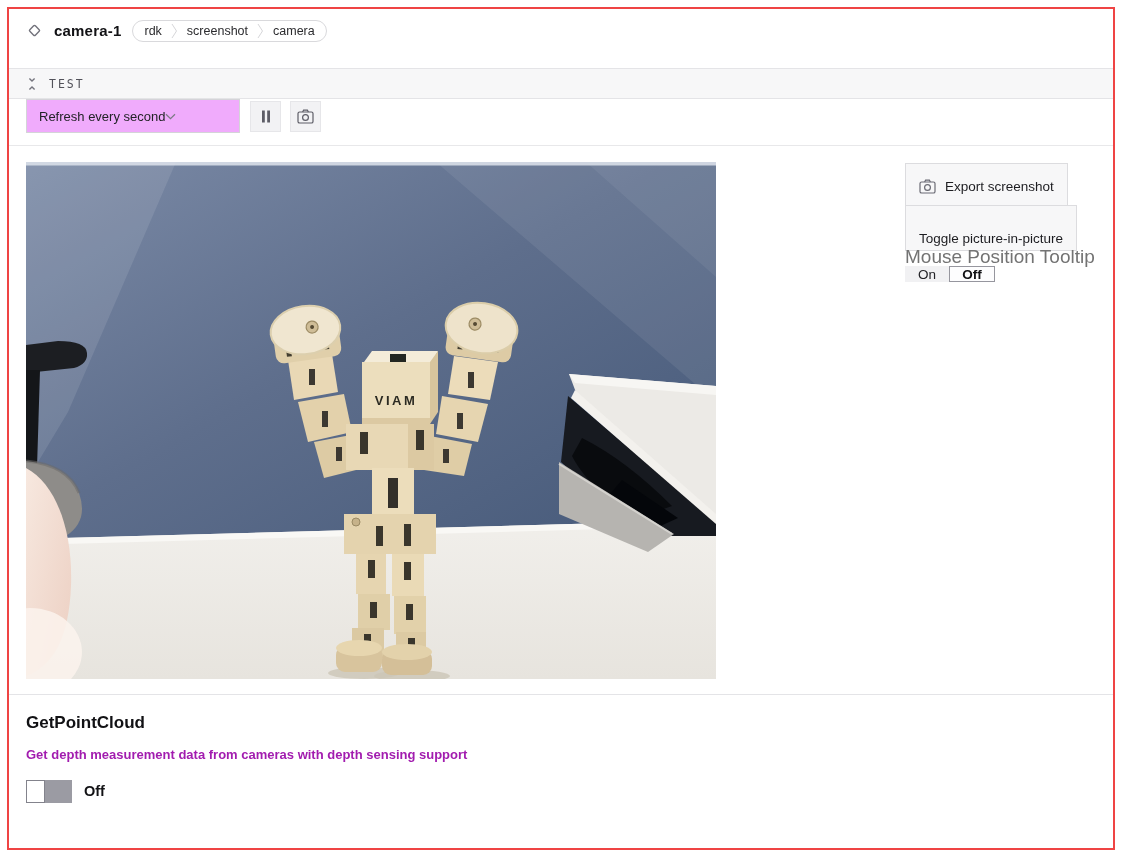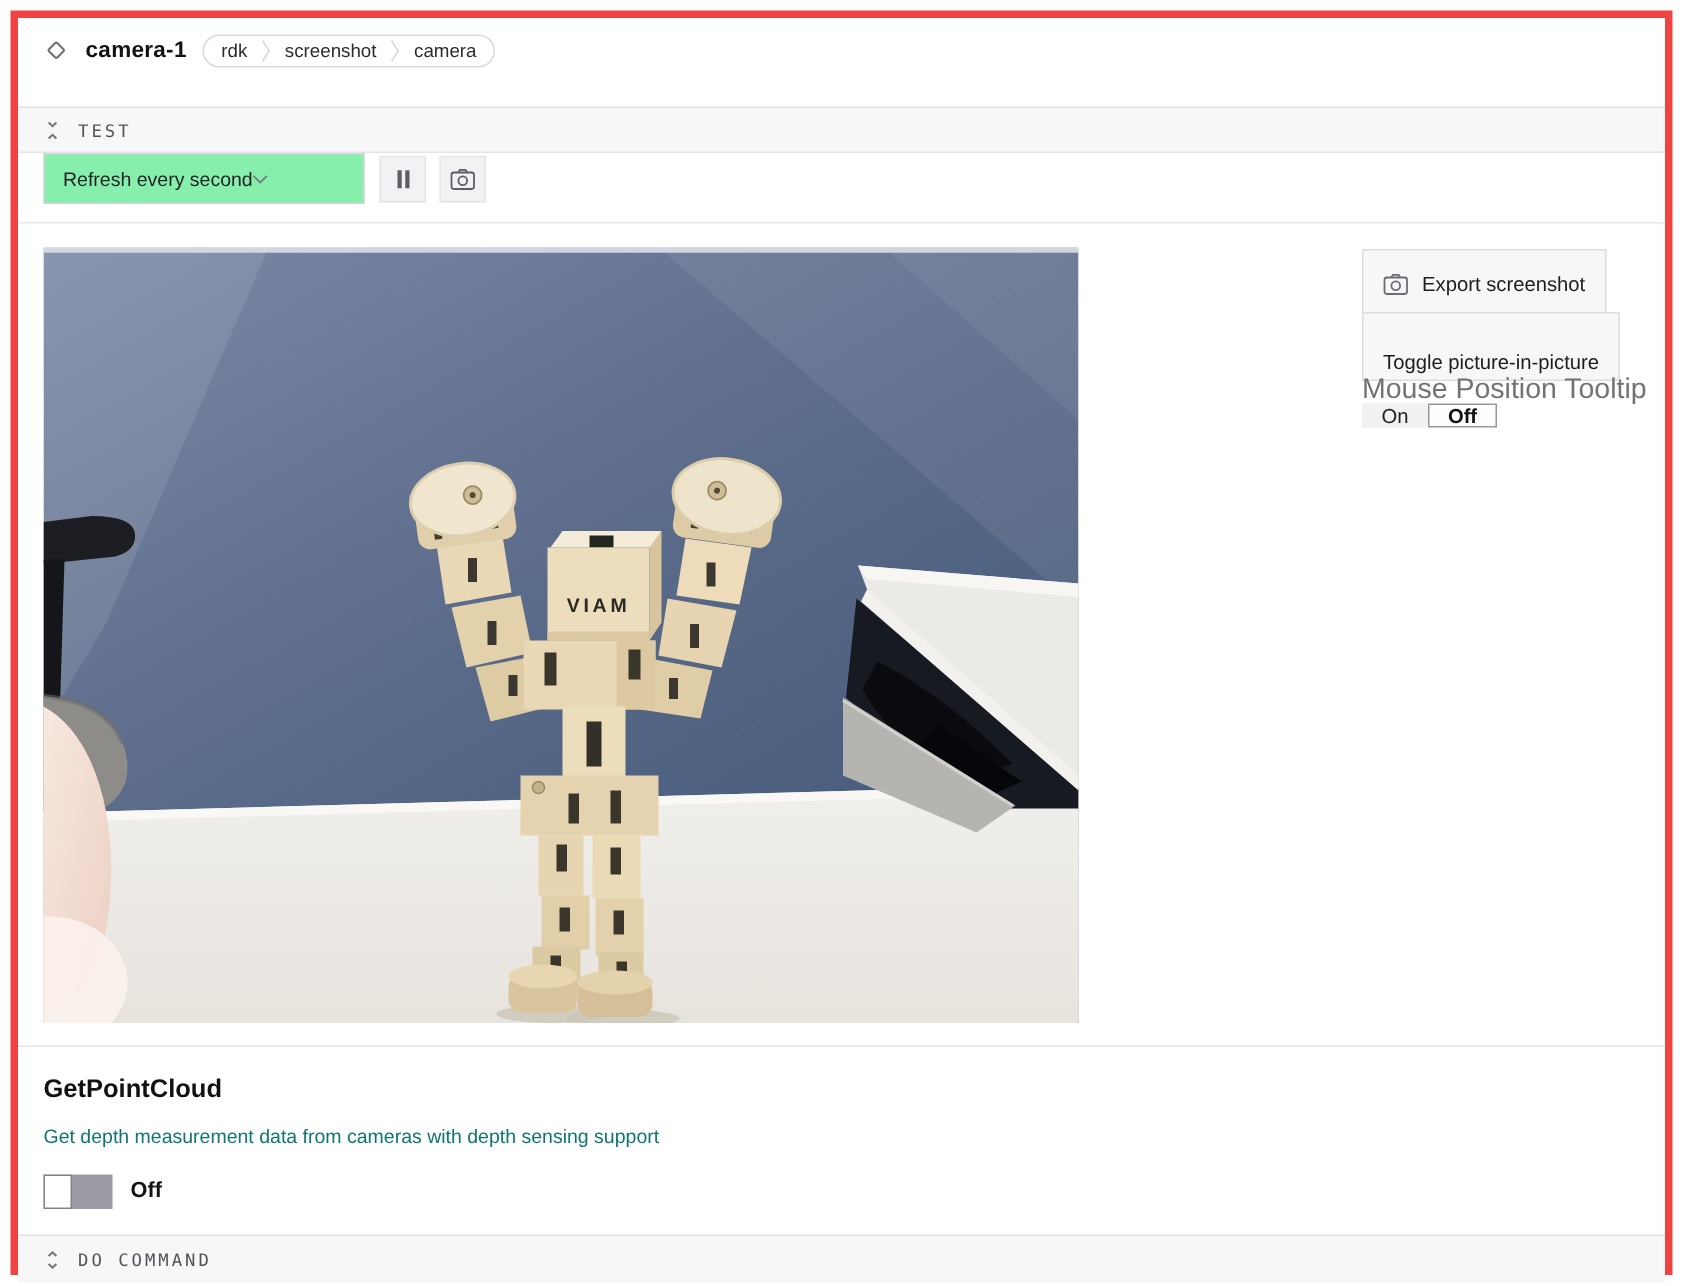--- a/index.html
+++ b/index.html
@@ -1,33 +1,33 @@
 <!DOCTYPE html>
 <html><head>
 <meta charset="utf-8">
 <style>
   * { box-sizing: border-box; margin: 0; padding: 0; }
   html,body { width:1122px; height:857px; background:#fff; font-family:"Liberation Sans",sans-serif; }
-  .card { position:absolute; left:7px; top:7px; width:1108px; height:843px; background:#fff; border:5px solid #ef4444; }
+  .card { position:absolute; left:7px; top:7px; width:1108px; height:843px; background:#fff; border:2px solid #ef4444; }
 
   
   .hdr { position:absolute; left:0; top:0; width:100%; height:43px; display:flex; align-items:center; padding-left:17px; gap:11px; }
   .diamond { display:flex; align-items:center; }
   .hdr-title { font-size:15px; font-weight:bold; color:#121215; letter-spacing:.2px; }
   .crumb-pill { display:flex; align-items:center; height:22px; border:1px solid #d9d9dc; border-radius:12px; padding:0 11px; gap:9px; }
   .crumb { font-size:12.5px; color:#2b2b2e; }
 
   
   .bar { position:absolute; left:0; width:100%; height:31px; background:#f7f7f8; border-top:1px solid #e4e4e7; border-bottom:1px solid #e4e4e7; display:flex; align-items:center; padding-left:17px; gap:11px; }
   .bar-label { font-family:"DejaVu Sans Mono",monospace; font-size:11.5px; letter-spacing:2px; color:#52525a; }
   .bar.test { top:59px; }
   .bar.docmd { top:811px; height:32px; border-bottom:none; }
 
   
-  .select { position:absolute; left:17px; top:90px; width:214px; height:34px; border:1px solid #d4d4d8; background:#86efac; display:flex; align-items:center; padding:0 12px; font-size:13px; color:#232327; cursor:pointer; }
+  .select { position:absolute; left:17px; top:90px; width:214px; height:34px; border:1px solid #d4d4d8; background:#f0abfc; display:flex; align-items:center; padding:0 12px; font-size:13px; color:#232327; cursor:pointer; }
   .icon-btn { position:absolute; top:92px; width:31px; height:31px; background:#f2f2f4; border:1px solid #e6e6e9; display:flex; align-items:center; justify-content:center; cursor:pointer; }
   .icon-btn.pause { left:241px; }
   .icon-btn.snap  { left:281px; }
   .row-divider { position:absolute; left:0; top:136px; width:100%; border-top:1px solid #e8e8ea; }
 
   
   .scene-wrap { position:absolute; left:17px; top:153px; width:690px; height:550px; }
   .scene-wrap svg { display:block; width:690px; height:517px; }
 
   
@@ -36,21 +36,21 @@
   .side-btn.pip { top:196px;flex-direction:column; }
   .tooltip-label { position:absolute; left:896px; top:237px; font-size:19px; color:#737373; }
   .seg { position:absolute; left:896px; top:257px; display:flex; }
   .seg-btn { height:16px; display:flex; align-items:center; justify-content:center; font-size:13.5px; cursor:pointer; }
   .seg-btn.on { width:44px; background:#f1f1f3; color:#232327; border:1px solid #f1f1f3; }
   .seg-btn.off { width:46px; background:#fdfdfe; color:#121215; font-weight:bold; border:1px solid #96969e; }
 
   
   .gpc-divider { position:absolute; left:0; top:685px; width:100%; border-top:1px solid #e4e4e7; }
   .gpc-title { position:absolute; left:17px; top:704px; font-size:17px; font-weight:bold; color:#111114; }
-  .gpc-desc { position:absolute; left:17px; top:738px; font-size:13px; color:#0f766e; }
+  .gpc-desc { position:absolute; left:17px; top:738px; font-size:13px; color:#a21caf;font-weight:bold; }
   .toggle { position:absolute; left:17px; top:771px; width:46px; height:23px; background:#9b9ba3; cursor:pointer; }
   .toggle .knob { position:absolute; left:0; top:0; width:19px; height:23px; background:#fff; border:1px solid #83838c; }
   .toggle-label { position:absolute; left:75px; top:771px; height:23px; line-height:23px; font-size:14.5px; font-weight:bold; color:#121215; }
 
   svg.ic { display:block; }
 </style>
 </head>
 <body>
 
 <div class="card">
@@ -275,23 +275,14 @@
   </div>
 
   <div class="gpc-divider"></div>
   <div class="gpc-title">GetPointCloud</div>
   <div class="gpc-desc">Get depth measurement data from cameras with depth sensing support</div>
   <div class="toggle">
     <div class="knob"></div>
   </div>
   <div class="toggle-label">Off</div>
 
-  <div class="bar docmd">
-    <svg class="ic" width="12" height="14" viewBox="0 0 12 14">
-        <g fill="none" stroke="#74747d" stroke-width="1.4">
-          <polyline points="3.4,4.4 6,1.9 8.6,4.4"></polyline>
-          <polyline points="3.4,9.6 6,12.1 8.6,9.6"></polyline>
-        </g>
-      </svg>
-    <span class="bar-label">DO COMMAND</span>
-  </div>
 
 </div>
 
 </body></html>

